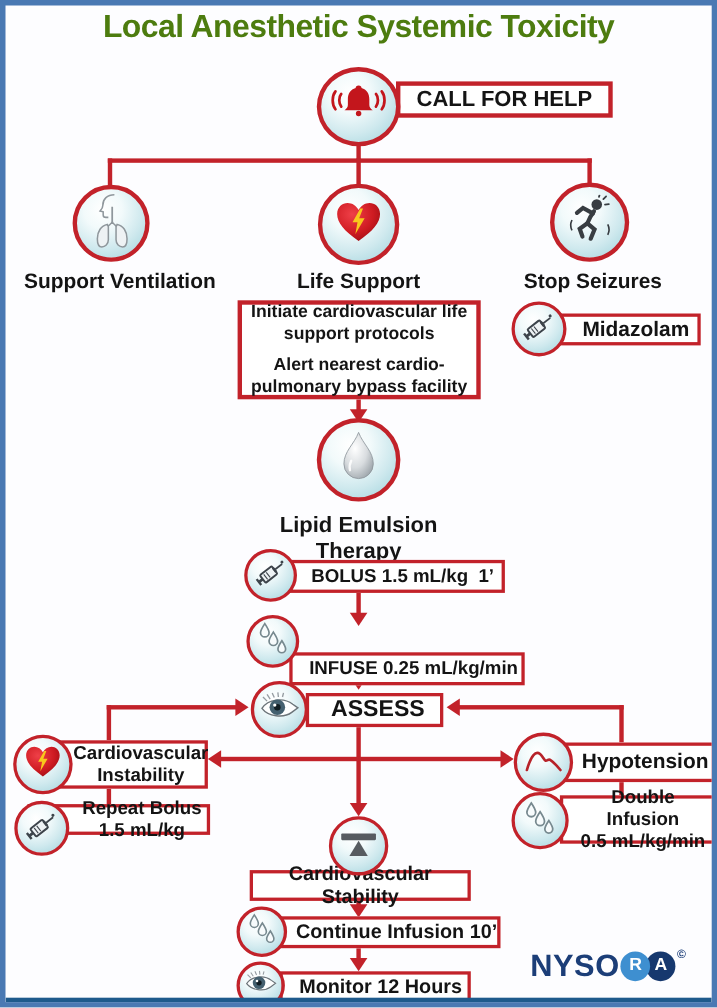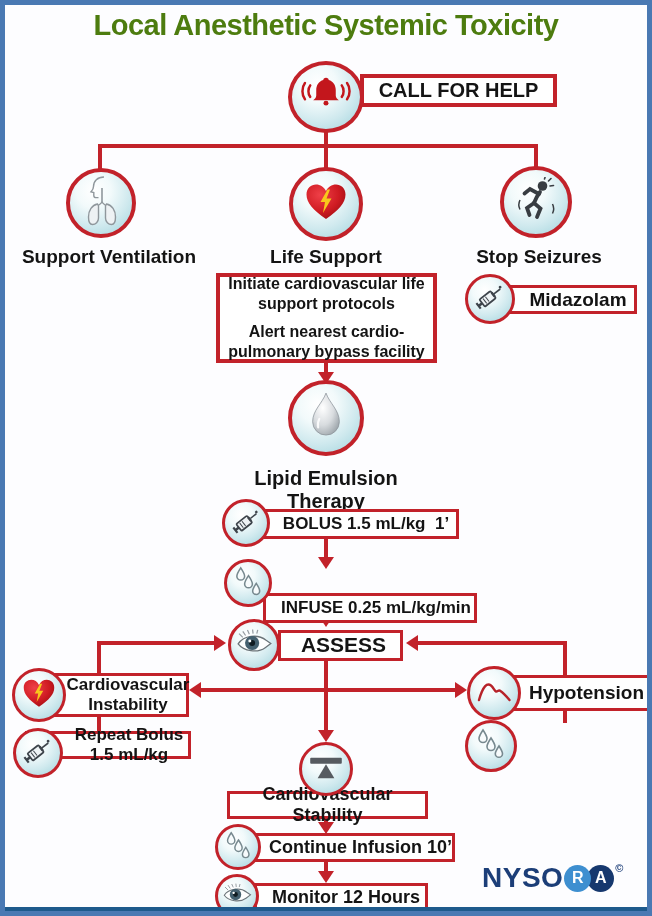--- a/index.html
+++ b/index.html
@@ -277,20 +277,24 @@
     <div>Hypotension</div>
   </div>
   <div class="circ" style="left:462px;top:661px;width:54px;height:54px;border-width:3.5px;">
     <span>
       <svg width="36" height="26" viewBox="0 0 36 26" fill="none" stroke="#b7232a" stroke-width="2.4" stroke-linecap="round">
         <path d="M3 22 C7 8 11 4.5 15 7.5 C17.5 9.5 18.5 13 20 13.5 C21.5 14 22.5 11.5 24.5 13 C28 15.5 31 19 33.5 22"></path>
       </svg>
     </span>
   </div>
   <div class="vl" style="left:558px;top:706px;height:12px;"></div>
+  <div class="bx thin" style="left:504px;top:718px;width:141px;height:44px;font-size:17px;padding-left:10px;line-height:20px;">
+    <div>Double Infusion</div>
+    <div>0.5 mL/kg/min</div>
+  </div>
   <div class="circ" style="left:460px;top:715px;width:52px;height:52px;border-width:3.5px;">
     <span>
       <svg width="34" height="34" viewBox="0 0 34 34" fill="#f7fbfc" stroke="#77898f" stroke-width="1.6">
         <path d="M9 3 Q13 9 13 11.5 A4 4 0 1 1 5 11.5 Q5 9 9 3 Z"></path>
         <path d="M17 11 Q21 17 21 19.5 A4 4 0 1 1 13 19.5 Q13 17 17 11 Z"></path>
         <path d="M25 19 Q28.5 24.5 28.5 26.7 A3.6 3.6 0 1 1 21.3 26.7 Q21.3 24.5 25 19 Z"></path>
       </svg>
     </span>
   </div>
 

